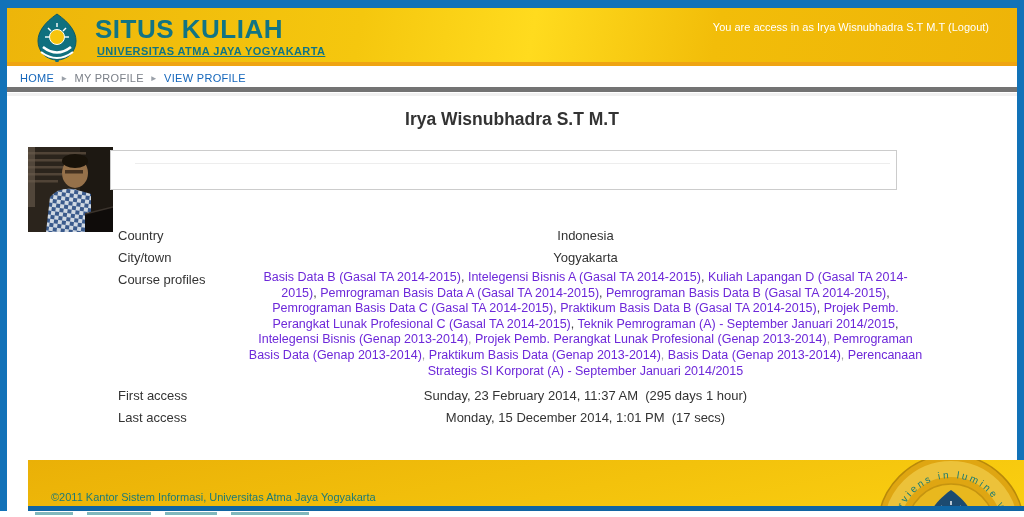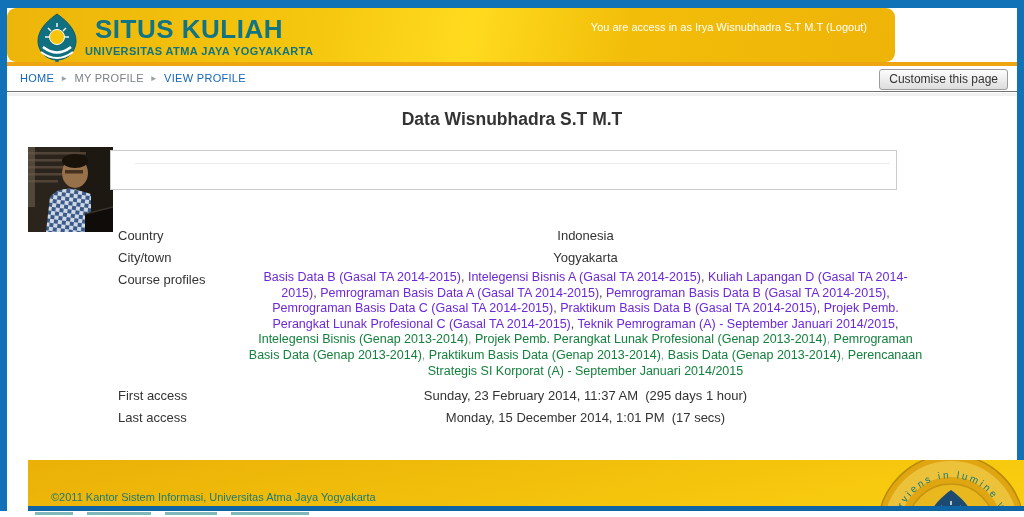--- a/index.html
+++ b/index.html
@@ -6,32 +6,32 @@
   body { font-family:"Liberation Sans", sans-serif; background:#ffffff; }
   .page { position:relative; width:1024px; height:517px; overflow:hidden; background:#ffffff; }
 
   
   .top-bar { position:absolute; left:0; top:0; width:1024px; height:8px; background:#1272b8; }
   .side-border { position:absolute; top:8px; width:7px; height:503px; background:#1272b8; }
   .side-border.left { left:0; }
   .side-border.right { left:1017px; }
 
   
-  .header { position:absolute; left:7px; top:8px; width:888px; height:54px;
-    background:linear-gradient(100deg,#edb50a 0%,#f5c70e 35%,#ffdb1e 52%,#f2bd09 70%,#eeb408 100%);border-radius:9px; }
+  .header { position:absolute; left:7px; top:8px; width:1010px; height:54px;
+    background:linear-gradient(100deg,#edb50a 0%,#f5c70e 35%,#ffdb1e 52%,#f2bd09 70%,#eeb408 100%); }
   .logo { position:absolute; left:23px; top:3px; }
   .site-title { position:absolute; left:88px; top:6px; color:#117484; font-size:26px; font-weight:bold; letter-spacing:0.5px; }
-  .site-subtitle { position:absolute; left:78px; top:37px; color:#117484; font-size:11px; font-weight:bold; letter-spacing:0.4px; }
+  .site-subtitle { position:absolute; left:90px; top:37px; color:#117484; font-size:11px; font-weight:bold; letter-spacing:0.4px;text-decoration:underline; }
   .logged-in { position:absolute; right:28px; top:13px; color:#ffffff; font-size:11px; }
   .logged-in a { color:#ffffff; text-decoration:none; }
 
   .accent-line { position:absolute; left:7px; top:62px; width:1010px; height:4px; background:#efa412; }
 
   
-  .crumb-bar { position:absolute; left:7px; top:66px; width:1010px; height:26px; background:#ffffff; border-bottom:1px solid #737373; }
+  .crumb-bar { position:absolute; left:7px; top:66px; width:1010px; height:26px; background:#ffffff; border-bottom:5px solid #737373; }
   .crumb-strip { position:absolute; left:7px; top:93px; width:1010px; height:3px; background:#f1f1f1; }
   .breadcrumb { position:absolute; left:13px; top:6px; font-size:11px; letter-spacing:0.3px; }
   .bc-link { color:#1466bb; text-decoration:none; }
   .bc-text { color:#7a7f87; }
   .bc-sep { color:#9aa0a8; font-size:8px; margin:0 6px; vertical-align:1px; }
   .customise-btn { position:absolute; right:9px; top:3px; font-family:"Liberation Sans", sans-serif;
     font-size:12px; color:#333; padding:2px 9px 3px; border:1px solid #9b9b9b; border-radius:3px;
     background:linear-gradient(#fdfdfd,#dddddd); cursor:pointer; }
 
   
@@ -40,21 +40,21 @@
   .photo { position:absolute; left:21px; top:51px; width:85px; height:85px; }
   .tabbox { position:absolute; left:103px; top:54px; width:787px; height:40px; border:1px solid #cccccc; background:#ffffff; }
   .tabbox-inner { position:absolute; left:24px; right:6px; top:0; height:13px; border-bottom:1px solid #ededed; }
 
   .profile-table { position:absolute; left:111px; top:130px; width:815px; font-size:13px; color:#333333; }
   .p-row { margin-bottom:3px; }
   .p-label { display:inline-block; width:130px; vertical-align:top; font-weight:normal; line-height:19px; }
   .p-value { display:inline-block; width:675px; vertical-align:top; line-height:19px;text-align:center; }
   .courses .p-value { font-size:12.5px; line-height:15.6px; color:#444444; }
   .course-link { color:#6d28d9; text-decoration:none; }
-  .course-link.dimmed { color:#15803d;margin-top:35px; }
+  .course-link.dimmed { color:#6d28d9;margin-top:35px; }
   .past-wrap { color:#a0a0a0; }
   .gap { height:4px; }
 
   
   .footer { position:absolute; left:7px; top:460px; width:1010px; height:51px; overflow:hidden;
     background:linear-gradient(168deg,#eab007 0%,#f3c20c 55%,#fbd011 100%);margin-left:21px; }
   .footer-strip { position:absolute; left:0; bottom:0; width:100%; height:5px; background:#0f65a3; }
   .copyright { position:absolute; left:23px; top:31px; font-size:11px; color:#1c7a78; }
   .emblem { position:absolute; right:12px; top:-7px; }
   .bottom-sliver { position:absolute; left:7px; top:511px; width:1010px; height:6px; background:#ffffff; overflow:hidden; }
@@ -91,26 +91,25 @@
     <div class="logged-in">
       <span>You are access in as Irya Wisnubhadra S.T M.T</span>
       <a href="#">(Logout)</a>
     </div>
   </div>
 
   <div class="accent-line"></div>
 
   <div class="crumb-bar">
     <div class="breadcrumb"><a class="bc-link" href="#">HOME</a><span class="bc-sep">►</span><span class="bc-text">MY PROFILE</span><span class="bc-sep">►</span><a class="bc-link" href="#">VIEW PROFILE</a></div>
-    <button class="customise-btn">Customise this page</button>
   </div>
   <div class="crumb-strip"></div>
 
   <div class="content">
-    <div class="profile-name">Data Wisnubhadra S.T M.T</div>
+    <div class="profile-name">Irya Wisnubhadra S.T M.T</div>
 
     <div class="photo">
       <svg width="85" height="85" viewBox="0 0 85 85">
         <defs>
           <pattern id="check" width="8" height="8" patternUnits="userSpaceOnUse" patternTransform="rotate(8)">
             <rect width="8" height="8" fill="#cfd8e2"></rect>
             <rect width="4" height="4" fill="#3a5a8c"></rect>
             <rect x="4" y="4" width="4" height="4" fill="#3a5a8c"></rect>
           </pattern>
         </defs>

